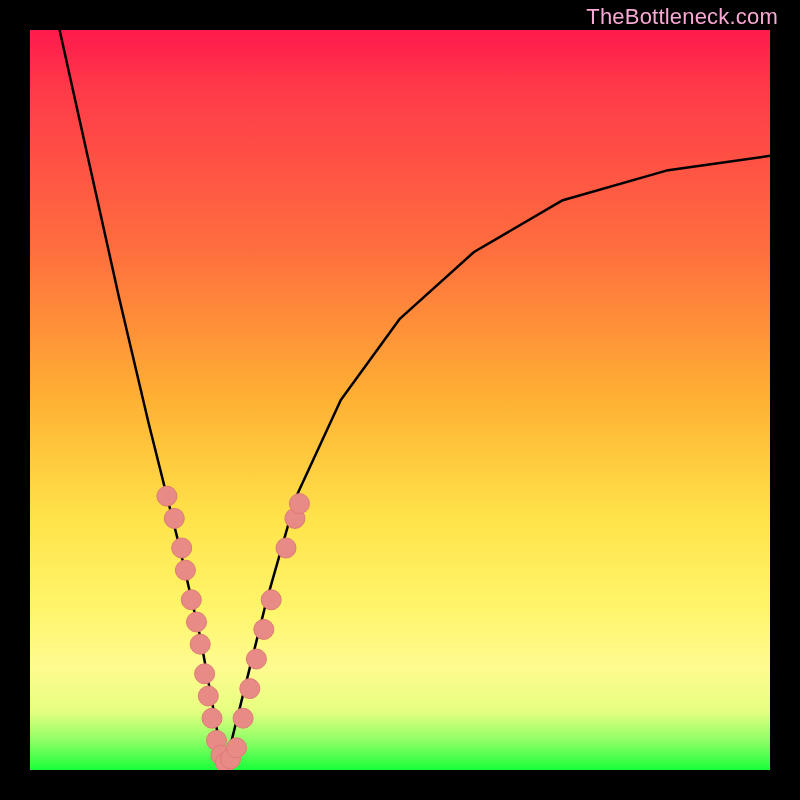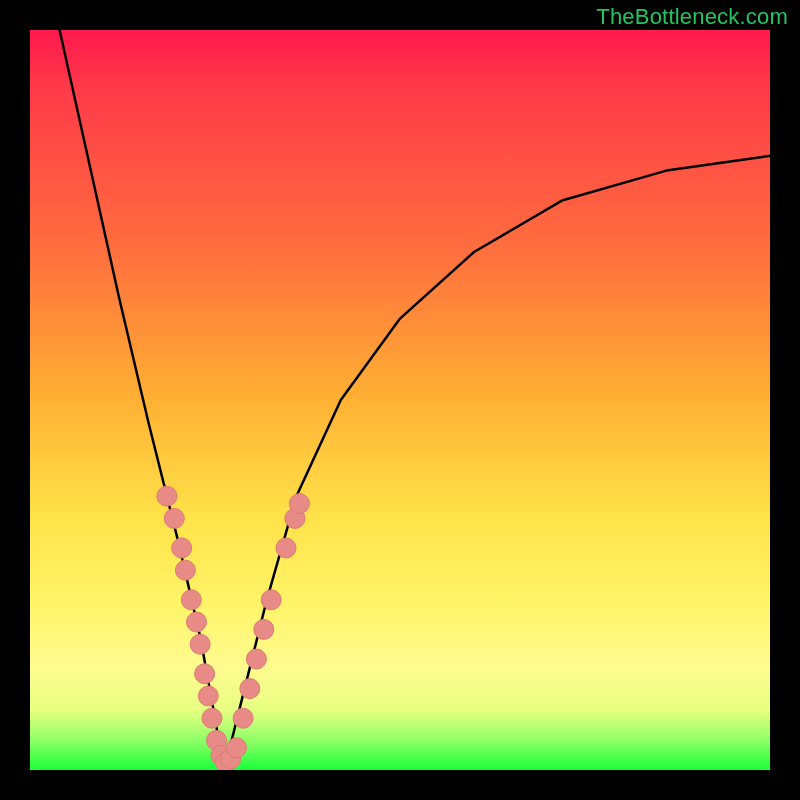--- a/index.html
+++ b/index.html
@@ -34,22 +34,22 @@
       #ffe34a 66%,
       #fff56a 78%,
       #fffb8f 86%,
       #e6ff80 92%,
       #8fff66 96%,
       #1aff3a 100%);
   }
   .watermark {
     position: absolute;
     top: 4px;
-    right: 12px;
-    color: #22c55e;
+    right: 22px;
+    color: #f9a8d4;
     font-size: 22px;
     font-weight: 500;
     letter-spacing: 0.2px;
     user-select: none;
   }
   svg.curve {
     position: absolute;
     top: 0;
     left: 0;
     width: 740px;

